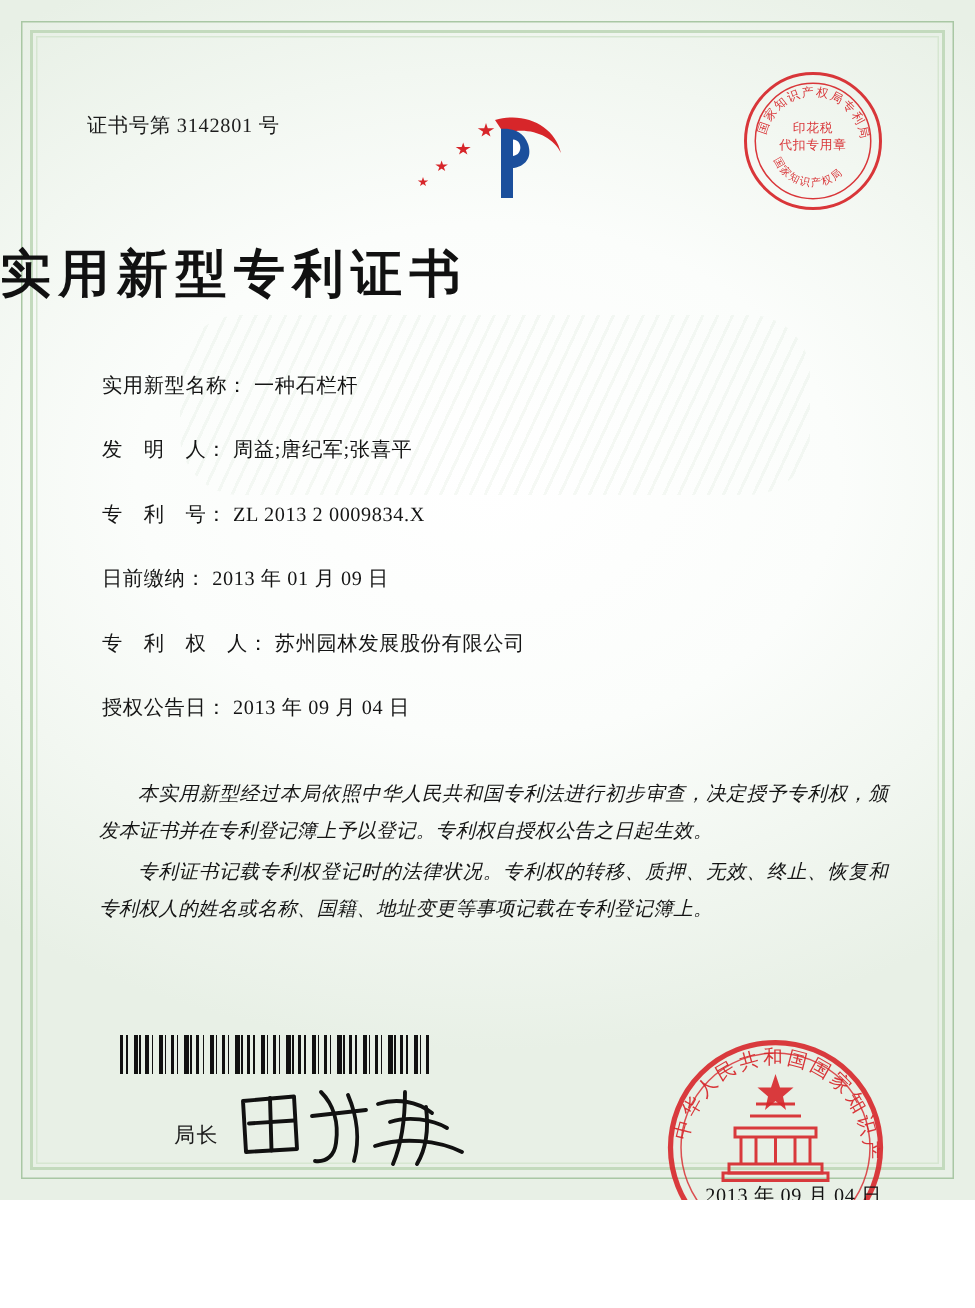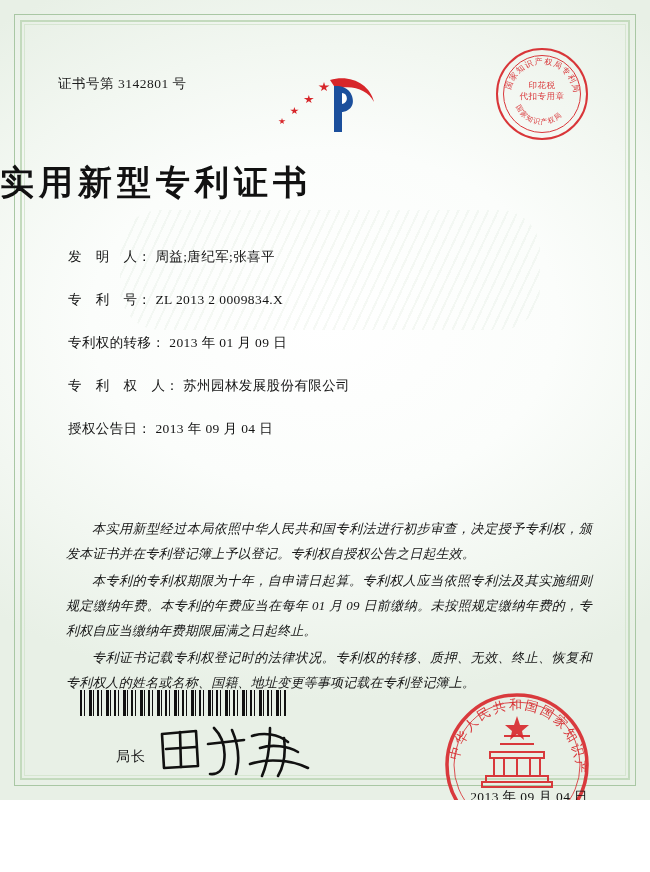--- a/index.html
+++ b/index.html
@@ -215,39 +215,41 @@
     <div class="txt-c">
       <div>印花税</div>
       <div>代扣专用章</div>
     </div>
   </div>
 
   <div class="title">实用新型专利证书</div>
 
   <div class="fields">
     <div class="field">
+      <span class="lbl">实用新型名称：</span><span class="val">一种石栏杆</span>
+    </div>
+    <div class="field">
       <span class="lbl">发　明　人：</span><span class="val">周益;唐纪军;张喜平</span>
     </div>
     <div class="field">
       <span class="lbl">专　利　号：</span><span class="val">ZL 2013 2 0009834.X</span>
     </div>
     <div class="field">
-      <span class="lbl">专利权的转移：</span><span class="val">2013 年 01 月 09 日</span>
+      <span class="lbl">日前缴纳：</span><span class="val">2013 年 01 月 09 日</span>
     </div>
     <div class="field">
       <span class="lbl">专　利　权　人：</span><span class="val">苏州园林发展股份有限公司</span>
     </div>
     <div class="field">
       <span class="lbl">授权公告日：</span><span class="val">2013 年 09 月 04 日</span>
     </div>
   </div>
 
   <div class="body-text">
     <p>本实用新型经过本局依照中华人民共和国专利法进行初步审查，决定授予专利权，颁发本证书并在专利登记簿上予以登记。专利权自授权公告之日起生效。</p>
-    <p>本专利的专利权期限为十年，自申请日起算。专利权人应当依照专利法及其实施细则规定缴纳年费。本专利的年费应当在每年 01 月 09 日前缴纳。未按照规定缴纳年费的，专利权自应当缴纳年费期限届满之日起终止。</p>
     <p>专利证书记载专利权登记时的法律状况。专利权的转移、质押、无效、终止、恢复和专利权人的姓名或名称、国籍、地址变更等事项记载在专利登记簿上。</p>
   </div>
 
   <div class="barcode"></div>
 
   <div class="sig-label">局长</div>
 
   <div class="signature">
     <svg width="170" height="66" viewBox="0 0 170 66">
       <g fill="none" stroke="#111" stroke-width="2.6" stroke-linecap="round" stroke-linejoin="round">

